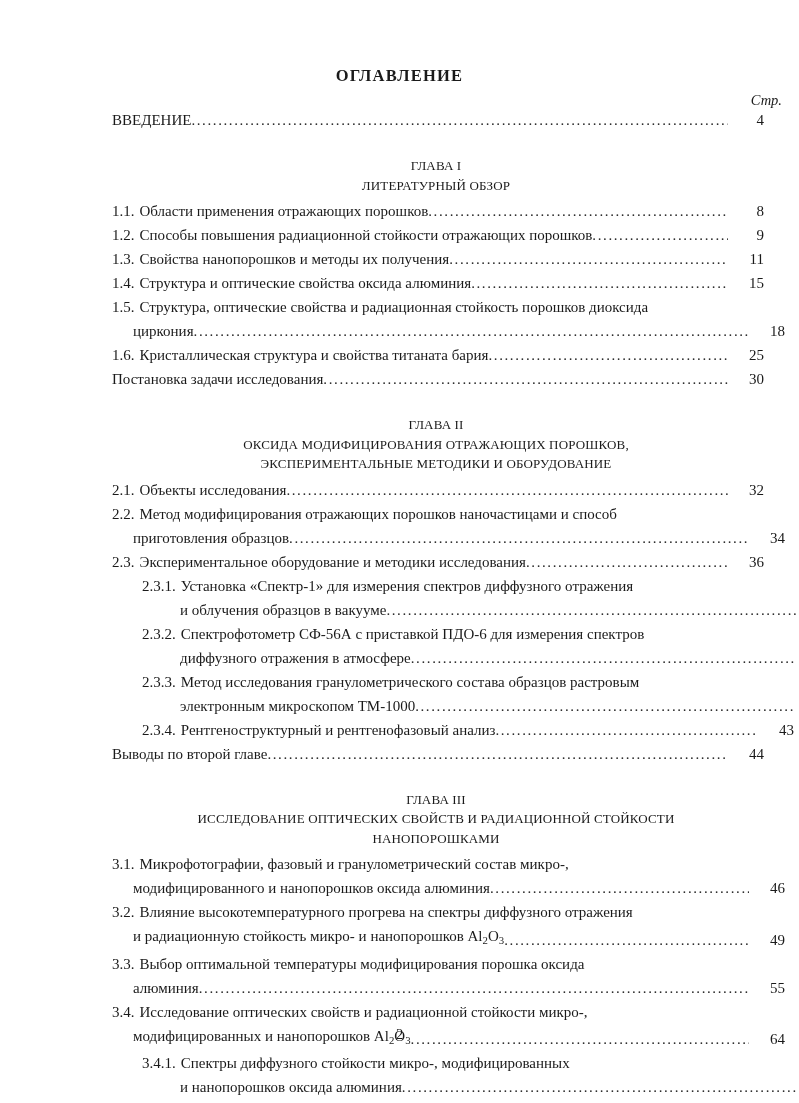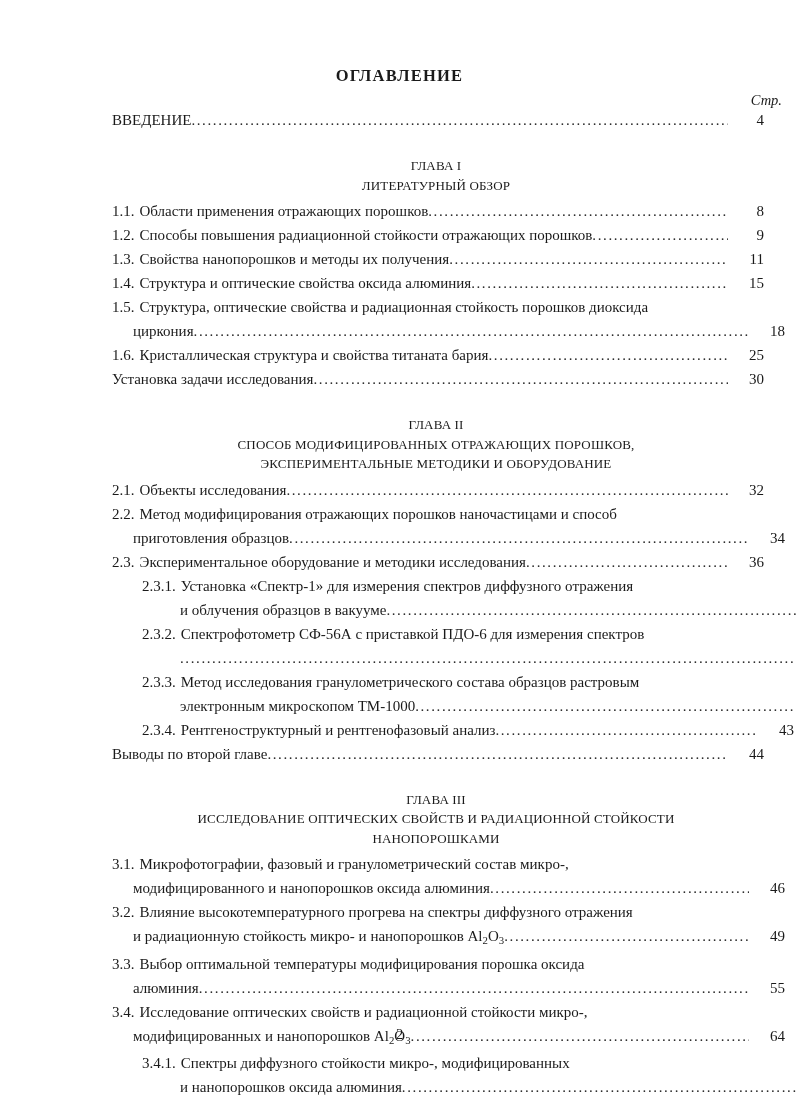--- a/index.html
+++ b/index.html
@@ -65,20 +65,21 @@
     white-space: pre-line;
   }
   .chapter-head .chline { display: block; }
 
   .gap-top-1 { margin-top: 24px; }
   .gap-bot-1 { margin-bottom: 4px; }
 
   
   .row {
     display: flex;
+    align-items: flex-end;
     font-size: 15px;
     line-height: 24px;
     width: 100%;
   }
   .row .num {
     flex: 0 0 auto;
     white-space: nowrap;
     padding-right: 5px;
   }
   .row .txt {
@@ -176,25 +177,25 @@
         <span class="leader">............................................................................................................................................................................................................................................................................................................</span>
         <span class="pg">18</span>
       </div>
       <div class="row lvl1">
         <span class="num">1.6.</span>
         <span class="txt">Кристаллическая структура и свойства титаната бария</span>
         <span class="leader">............................................................................................................................................................................................................................................................................................................</span>
         <span class="pg">25</span>
       </div>
       <div class="row lvl0">
-        <span class="txt">Установка задачи исследования</span>
+        <span class="txt">Постановка задачи исследования</span>
         <span class="leader">............................................................................................................................................................................................................................................................................................................</span>
         <span class="pg">30</span>
       </div>
-      <div class="chapter-head gap-top-1 gap-bot-1"><span class="chline">ГЛАВА II</span><span class="chline">СПОСОБ МОДИФИЦИРОВАННЫХ ОТРАЖАЮЩИХ ПОРОШКОВ,</span><span class="chline">ЭКСПЕРИМЕНТАЛЬНЫЕ МЕТОДИКИ И ОБОРУДОВАНИЕ</span></div>
+      <div class="chapter-head gap-top-1 gap-bot-1"><span class="chline">ГЛАВА II</span><span class="chline">ОКСИДА МОДИФИЦИРОВАНИЯ ОТРАЖАЮЩИХ ПОРОШКОВ,</span><span class="chline">ЭКСПЕРИМЕНТАЛЬНЫЕ МЕТОДИКИ И ОБОРУДОВАНИЕ</span></div>
       <div class="row lvl1">
         <span class="num">2.1.</span>
         <span class="txt">Объекты исследования</span>
         <span class="leader">............................................................................................................................................................................................................................................................................................................</span>
         <span class="pg">32</span>
       </div>
       <div class="row lvl1">
         <span class="num">2.2.</span>
         <span class="txt">Метод модифицирования отражающих порошков наночастицами и способ</span>
       </div>
@@ -216,20 +217,21 @@
       <div class="row lvl2-cont cont">
         <span class="txt">и облучения образцов в вакууме</span>
         <span class="leader">............................................................................................................................................................................................................................................................................................................</span>
         <span class="pg">36</span>
       </div>
       <div class="row lvl2">
         <span class="num">2.3.2.</span>
         <span class="txt">Спектрофотометр СФ-56А с приставкой ПДО-6 для измерения спектров</span>
       </div>
       <div class="row lvl2-cont cont">
+        <span class="txt">диффузного отражения в атмосфере</span>
         <span class="leader">............................................................................................................................................................................................................................................................................................................</span>
         <span class="pg">40</span>
       </div>
       <div class="row lvl2">
         <span class="num">2.3.3.</span>
         <span class="txt">Метод исследования гранулометрического состава образцов растровым</span>
       </div>
       <div class="row lvl2-cont cont">
         <span class="txt">электронным микроскопом ТМ-1000</span>
         <span class="leader">............................................................................................................................................................................................................................................................................................................</span>

